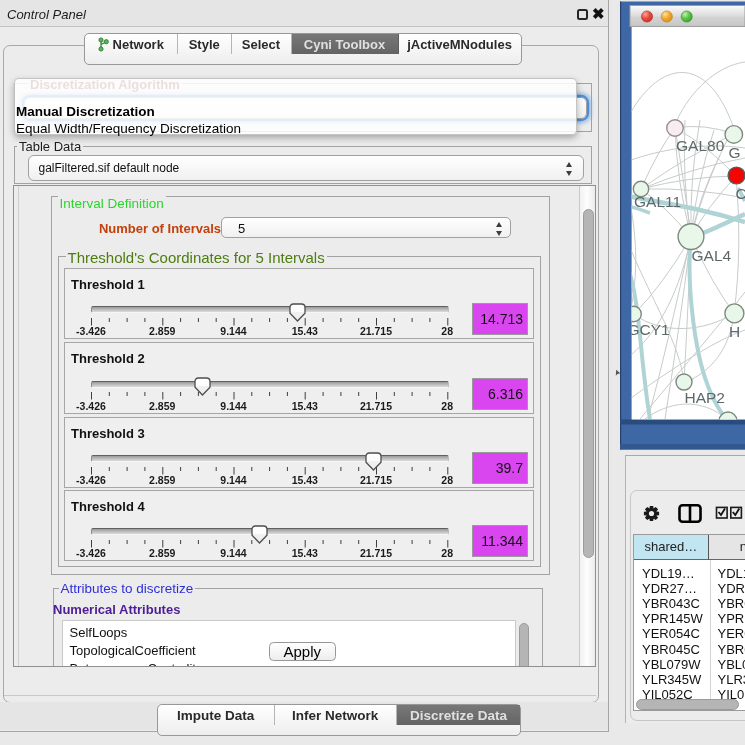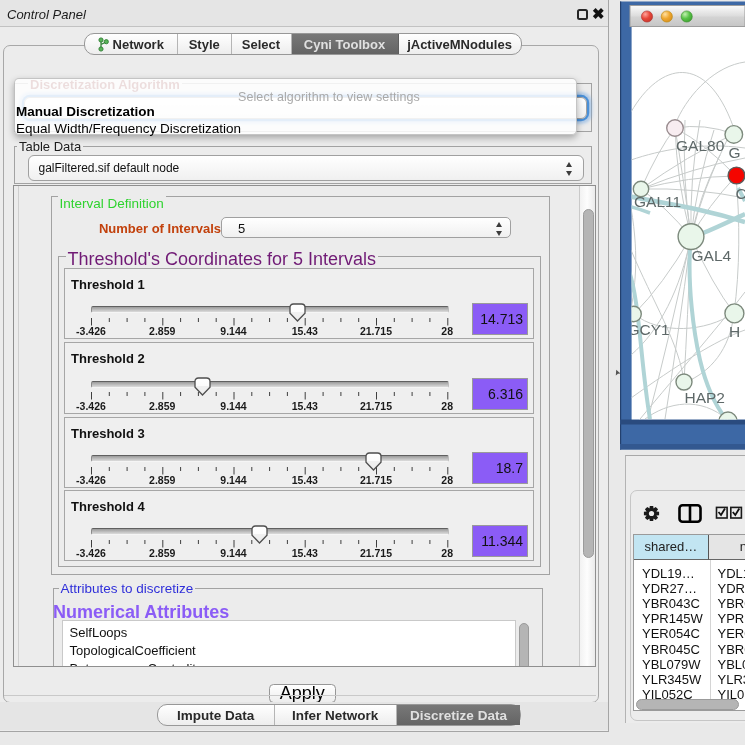--- a/index.html
+++ b/index.html
@@ -10,21 +10,21 @@
   #cp{left:0;top:0;width:608px;height:731px;background:#ececec;
       border-right:1px solid #a5a5a5;border-bottom:1px solid #a5a5a5;}
   #cptitle{left:0;top:0;width:608px;height:27px;background:#e5e5e5;
       border-bottom:1px solid #c2c2c2;box-sizing:border-box;}
   #cptitle .t{position:absolute;left:7px;top:7px;font-size:13px;color:#1c1c1c;font-style:italic;}
   #floatic{left:577px;top:9px;width:7px;height:7px;border:2px solid #262626;border-radius:2.5px;}
   #closeic{left:592px;top:5px;font-size:15px;font-weight:bold;color:#111;}
   
   #tabborder{left:3px;top:45px;width:594px;height:656px;border:1px solid #a8a8a8;border-radius:7px;}
   
-  .seg{display:flex;height:22px;border:1px solid #989898;border-radius:10px;
+  .seg{display:flex;height:32px;border:1px solid #989898;border-radius:5px;
        background:linear-gradient(#ffffff,#ededed);box-sizing:border-box;
        font-size:13px;font-weight:bold;color:#2a2a2a;}
   .seg .s{display:flex;align-items:center;justify-content:center;height:20px;
        border-right:1px solid #b5b5b5;box-sizing:border-box;white-space:nowrap;}
   .seg .s:last-child{border-right:none;}
   .seg .sel{background:linear-gradient(#787878,#646464);color:#e0e0e0;border-right:1px solid #5e5e5e;}
   #toptabs{left:83.5px;top:33px;}
   #bottabs{left:157px;top:704px;font-size:13.5px;}
   
   .grp{border:1px solid #a2a2a2;box-sizing:border-box;}
@@ -37,21 +37,21 @@
   .spin:before{top:0;border-bottom:5px solid #3c3c3c;}
   .spin:after{bottom:0;border-top:5px solid #3c3c3c;}
   
   .trow{left:50.5px;width:470px;height:71.5px;border:1px solid #a6a6a6;background:#efefef;box-sizing:border-box;}
   .trow .lab{position:absolute;left:6px;top:8px;font-weight:bold;font-size:13px;color:#111;}
   .track{position:absolute;left:25.5px;top:37.5px;width:356px;height:5px;border-radius:2px;
      border-top:1px solid #606060;border-left:1px solid #8a8a8a;border-right:1px solid #bdbdbd;border-bottom:1px solid #f5f5f5;
      background:linear-gradient(#9a9a9a,#dcdcdc);box-sizing:content-box;}
   .ticky{position:absolute;left:26px;top:49px;}
   .tl{position:absolute;top:56.5px;width:60px;text-align:center;font-size:10.5px;font-weight:bold;color:#1a1a1a;}
-  .vbox{position:absolute;left:407px;top:34.5px;width:56px;height:32px;box-sizing:border-box;border:1px solid #9a9a9a;background:#8b5cf6;
+  .vbox{position:absolute;left:407px;top:34.5px;width:56px;height:32px;box-sizing:border-box;border:1px solid #9a9a9a;background:#d946ef;
      font-size:14px;color:#111;text-align:right;line-height:30px;padding-right:4px;}
   .thumb{position:absolute;top:34px;width:17px;height:19px;}
   
   #popup{left:14px;top:78px;width:563px;height:57px;background:rgba(255,255,255,0.85);
      border:1px solid rgba(150,150,150,0.55);border-radius:5px;box-shadow:0 3px 7px rgba(0,0,0,0.3);box-sizing:border-box;}
   
   #attrlist{font-size:13px;color:#111;}
   
   .sbthumb{background:#b5b5b5;border:1px solid #9b9b9b;border-radius:5.5px;box-sizing:border-box;}
   
@@ -91,37 +91,36 @@
        box-shadow:0 0 0 2.2px rgba(70,140,214,0.95), 0 0 3px 4.5px rgba(120,170,225,0.5);"></div>
 
   <div class="grp abs" style="left:14px;top:146px;width:578px;height:38px;"></div>
   <div class="gtitle" style="left:17px;top:139px;color:#1c1c1c;">Table Data</div>
   <div class="combo abs" style="left:27.5px;top:155px;width:556px;height:26px;border-radius:6px;">
      <span style="position:absolute;left:10px;top:5px;font-size:12px;color:#111;">galFiltered.sif default node</span>
      <span class="spin" style="right:9px;top:6px;"></span>
   </div>
 
   <div id="popup" class="abs"></div>
-  <div class="abs" style="left:238px;top:89.5px;font-size:12.5px;color:#a9a9a9;letter-spacing:0.1px;">Select algorithm to view settings</div>
   <div class="abs" style="left:16px;top:103.5px;font-size:13.5px;font-weight:bold;color:#000;">Manual Discretization</div>
   <div class="abs" style="left:16px;top:120.5px;font-size:13.5px;color:#000;">Equal Width/Frequency Discretization</div>
 
   <div class="abs" style="left:12.5px;top:185px;width:583px;height:482px;border:1px solid #8f8f8f;overflow:hidden;box-sizing:border-box;background:#ececec;">
     <div class="abs" style="left:4.5px;top:0;width:1px;height:482px;background:#cfcfcf;"></div>
 
     <div class="grp abs" style="left:37.5px;top:10px;width:499px;height:379px;"></div>
     <div class="gtitle" style="left:44px;top:3px;color:#2fd32f;font-size:13.5px;margin-top:7px;">Interval Definition</div>
     <div class="abs" style="left:72.5px;top:35px;width:135px;text-align:right;font-weight:bold;font-size:13px;color:#c2410c;">Number of Intervals</div>
     <div class="combo abs" style="left:207.5px;top:31px;width:290px;height:21px;">
       <span style="position:absolute;left:16px;top:3px;font-size:13px;color:#111;">5</span>
       <span class="spin" style="right:6px;top:3.5px;"></span>
     </div>
 
     <div class="grp abs" style="left:44.5px;top:70px;width:483px;height:311px;"></div>
-    <div class="gtitle" style="left:52px;top:63px;color:#701a75;font-size:18px;">Threshold's Coordinates for 5 Intervals</div>
+    <div class="gtitle" style="left:52px;top:63px;color:#4d7c0f;font-size:15px;">Threshold's Coordinates for 5 Intervals</div>
     <div class="trow abs" style="top:81.5px;">
       <div class="lab">Threshold 1</div>
       <div class="track"></div>
       <svg class="ticky" width="358" height="8" viewBox="0 0 358 8">
           <path d="M18.3 0V4M36.1 0V4M53.9 0V4M89.6 0V4M107.4 0V4M125.2 0V4M160.8 0V4M178.6 0V4M196.4 0V4M232.1 0V4M249.9 0V4M267.7 0V4M303.3 0V4M321.1 0V4M338.9 0V4" stroke="#3f3f3f" stroke-width="1"></path>
           <path d="M0.5 0V7.5M71.8 0V7.5M143.0 0V7.5M214.2 0V7.5M285.5 0V7.5M356.8 0V7.5" stroke="#3f3f3f" stroke-width="1"></path>
         </svg>
       <div class="tl" style="left:-4.0px;">-3.426</div>
       <div class="tl" style="left:67.2px;">2.859</div>
       <div class="tl" style="left:138.5px;">9.144</div>
@@ -184,21 +183,21 @@
         <defs>
             <linearGradient id="thg3" x1="0" y1="0" x2="0" y2="1">
               <stop offset="0" stop-color="#ffffff"></stop>
               <stop offset="0.45" stop-color="#fcfcfc"></stop>
               <stop offset="0.5" stop-color="#f0f0f0"></stop>
               <stop offset="1" stop-color="#ededed"></stop>
             </linearGradient>
           </defs>
         <path d="M1 4.5 Q1 1 4.5 1 H12.5 Q16 1 16 4.5 V10.2 L8.5 18 L1 10.2 Z" fill="url(#thg3)" stroke="#4e4e4e" stroke-width="1.3"></path>
       </svg>
-      <div class="vbox">18.7</div>
+      <div class="vbox">39.7</div>
     </div>
     <div class="trow abs" style="top:303.7px;">
       <div class="lab">Threshold 4</div>
       <div class="track"></div>
       <svg class="ticky" width="358" height="8" viewBox="0 0 358 8">
           <path d="M18.3 0V4M36.1 0V4M53.9 0V4M89.6 0V4M107.4 0V4M125.2 0V4M160.8 0V4M178.6 0V4M196.4 0V4M232.1 0V4M249.9 0V4M267.7 0V4M303.3 0V4M321.1 0V4M338.9 0V4" stroke="#3f3f3f" stroke-width="1"></path>
           <path d="M0.5 0V7.5M71.8 0V7.5M143.0 0V7.5M214.2 0V7.5M285.5 0V7.5M356.8 0V7.5" stroke="#3f3f3f" stroke-width="1"></path>
         </svg>
       <div class="tl" style="left:-4.0px;">-3.426</div>
       <div class="tl" style="left:67.2px;">2.859</div>
@@ -215,37 +214,37 @@
               <stop offset="1" stop-color="#ededed"></stop>
             </linearGradient>
           </defs>
         <path d="M1 4.5 Q1 1 4.5 1 H12.5 Q16 1 16 4.5 V10.2 L8.5 18 L1 10.2 Z" fill="url(#thg4)" stroke="#4e4e4e" stroke-width="1.3"></path>
       </svg>
       <div class="vbox">11.344</div>
     </div>
 
     <div class="grp abs" style="left:39px;top:402px;width:490px;height:300px;"></div>
     <div class="gtitle" style="left:45px;top:395px;color:#2f2fd9;font-size:13.5px;">Attributes to discretize</div>
-    <div class="abs" style="left:39.5px;top:416px;font-weight:bold;font-size:18px;color:#8b5cf6;">Numerical Attributes</div>
+    <div class="abs" style="left:39.5px;top:416px;font-weight:bold;font-size:13px;color:#4c1d95;">Numerical Attributes</div>
     <div class="abs" style="left:48px;top:433.5px;width:454px;height:200px;background:#fff;border:1px solid #c9c9c9;box-sizing:border-box;">
       <div id="attrlist">
         <div style="padding:4px 0 3px 7px;">SelfLoops</div>
         <div style="padding:0 0 3px 7px;">TopologicalCoefficient</div>
         <div style="padding:0 0 3px 7px;">BetweennessCentrality</div>
       </div>
     </div>
     <div class="abs" style="left:502px;top:433.5px;width:13px;height:200px;background:#ebebeb;"></div>
     <div class="sbthumb abs" style="left:505px;top:437px;width:10px;height:200px;"></div>
 
     <div class="abs" style="left:565px;top:0;width:16.5px;height:482px;background:linear-gradient(90deg,#f2f2f2,#fdfdfd 45%,#e8e8e8);border-left:1px solid #c9c9c9;"></div>
     <div class="sbthumb abs" style="left:569.5px;top:23px;width:11px;height:349px;"></div>
   </div>
 
-  <div class="abs" style="left:268.5px;top:684px;width:67.5px;height:18.5px;border:1px solid #979797;border-radius:4.5px;
-       background:linear-gradient(#ffffff,#ededed);box-sizing:border-box;text-align:center;font-size:18px;line-height:17px;color:#000;">Apply</div>
+  <div class="abs" style="left:268.5px;top:642px;width:67.5px;height:18.5px;border:1px solid #979797;border-radius:4.5px;
+       background:linear-gradient(#ffffff,#ededed);box-sizing:border-box;text-align:center;font-size:15px;line-height:17px;color:#000;">Apply</div>
   <div class="abs" style="left:4px;top:694.5px;width:592px;height:1px;background:#c9c9c9;"></div>
   <div class="abs" style="left:0;top:702px;width:608px;height:28px;background:#e5e5e5;"></div>
   <div id="bottabs" class="seg abs">
     <div class="s" style="width:116.5px;">Impute Data</div>
     <div class="s" style="width:122.5px;">Infer Network</div>
     <div class="s sel" style="width:123px;">Discretize Data</div>
   </div>
 </div>
 
 <svg class="abs" style="left:615px;top:368.5px;" width="6" height="7" viewBox="0 0 6 7">

